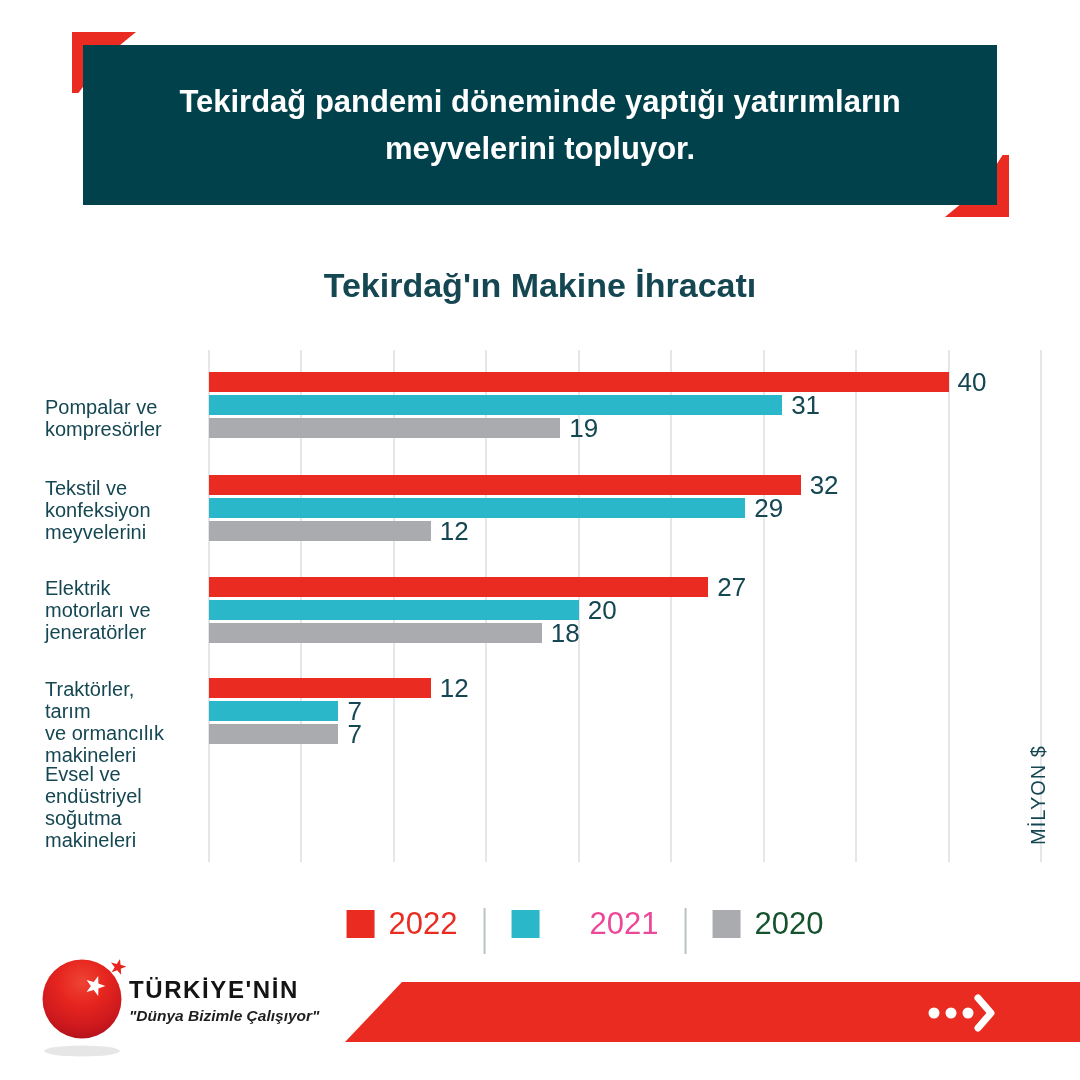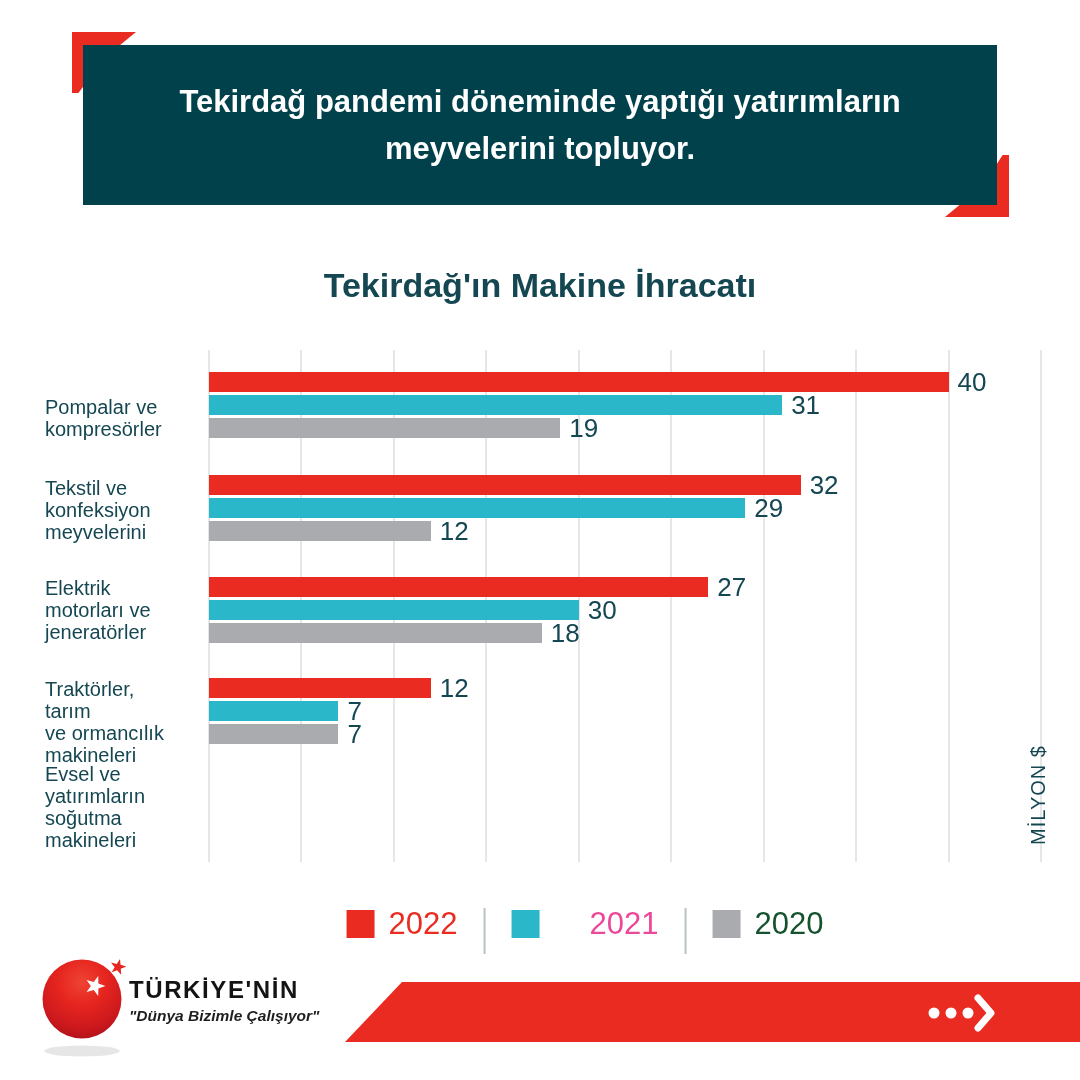--- a/index.html
+++ b/index.html
@@ -106,21 +106,21 @@
           <span class="bar-value">12</span>
         </div>
       </div>
       <div class="bar-group" style="top: 227px;">
         <div class="bar-row">
           <div class="bar" style="width: 60%; background: rgb(233, 43, 33);"></div>
           <span class="bar-value">27</span>
         </div>
         <div class="bar-row">
           <div class="bar" style="width: 44.4444%; background: rgb(42, 183, 201);"></div>
-          <span class="bar-value">30</span>
+          <span class="bar-value">20</span>
         </div>
         <div class="bar-row">
           <div class="bar" style="width: 40%; background: rgb(169, 171, 174);"></div>
           <span class="bar-value">18</span>
         </div>
       </div>
       <div class="bar-group" style="top: 328px;">
         <div class="bar-row">
           <div class="bar" style="width: 26.6667%; background: rgb(233, 43, 33);"></div>
           <span class="bar-value">12</span>
@@ -141,21 +141,21 @@
       <div class="cat-label" style="top: 477px;">Tekstil ve
 konfeksiyon
 meyvelerini</div>
       <div class="cat-label" style="top: 577px;">Elektrik
 motorları ve
 jeneratörler</div>
       <div class="cat-label" style="top: 678px;">Traktörler, tarım
 ve ormancılık
 makineleri</div>
       <div class="cat-label" style="top: 763px;">Evsel ve
-yatırımların
+endüstriyel
 soğutma
 makineleri</div>
     </div>
   <div class="unit-label">MİLYON $</div>
 
   <div class="legend" id="legend">
       <div class="legend-item">
         <div class="legend-swatch" style="background: rgb(233, 43, 33);"></div>
         <div class="legend-label" style="color: rgb(233, 43, 33);">2022</div>
       </div>

